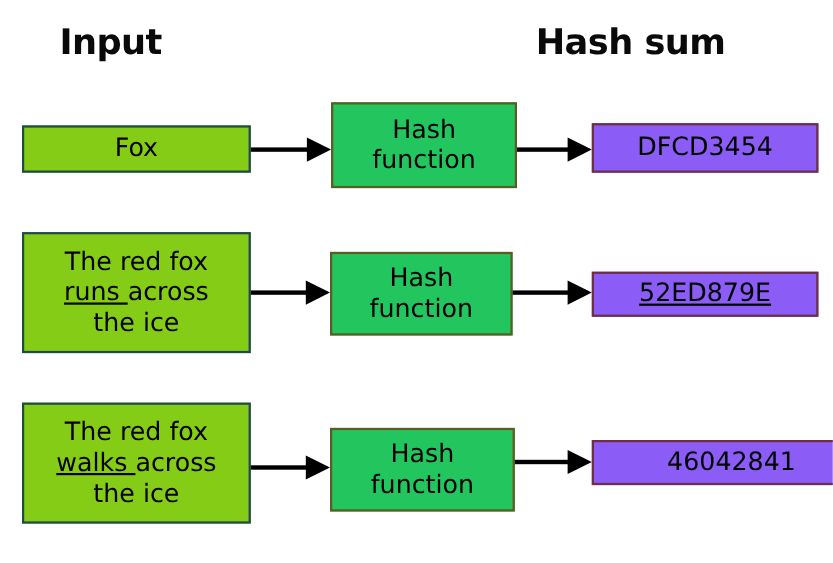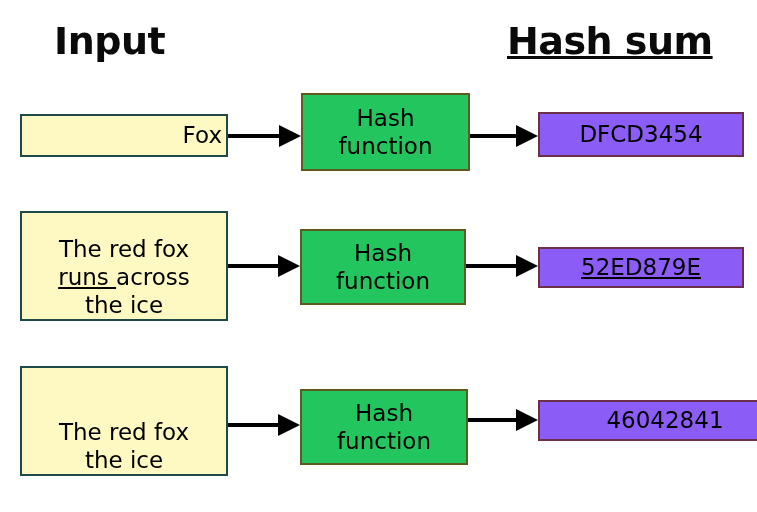--- a/index.html
+++ b/index.html
@@ -13,44 +13,44 @@
     position: relative;
     overflow: hidden;
     font-family: "DejaVu Sans", sans-serif;
     color: #000000;
   }
 
   
   .heading {
     position: absolute;
     font-weight: bold;
-    font-size: 38px;
+    font-size: 32px;
     line-height: 1;
     white-space: nowrap;
     color: #0a0a0a;
     letter-spacing: -0.5px;
   }
   #heading-input  { left: 54px;  top: 22px; }
-  #heading-hash   { left: 507px; top: 22px; text-decoration: underline; }
+  #heading-hash   { left: 487px; top: 22px; }
 
   
   .box {
     position: absolute;
     box-sizing: border-box;
     border: 2px solid #2b2b2b;
     display: flex;
     align-items: center;
     justify-content: center;
     text-align: center;
     font-size: 23px;
     line-height: 1.22;
     color: #000000;
     padding: 0 4px;
   }
-  .box.input-box  { background: #fef9c3; border-color: #1f4a4a; justify-content: flex-end; }
+  .box.input-box  { background: #84cc16; border-color: #1f4a4a; }
   .box.func-box   { background: #22c55e; border-color: #5c5c20; }
   .box.hash-box   { background: #8b5cf6; border-color: #6b2f4a; }
 
   .box-text { display: block; }
   .underlined { text-decoration: underline; text-underline-offset: 2px; margin-top: 30px; }
 
   
   .arrow {
     position: absolute;
     height: 0;
@@ -126,20 +126,21 @@
   <span class="shaft" style="width:52px;"></span>
   <span class="head" style="left:50px;"></span>
 </div>
 
 <div class="box hash-box" style="left:538px; top:247px; width:206px; height:41px;text-decoration:underline;">
   <span class="box-text">52ED879E</span>
 </div>
 
 <div class="box input-box" style="left:20px; top:366px; width:208px; height:110px; flex-direction:column;">
   <span class="box-text">The red fox</span>
+  <span class="box-text"><span class="underlined">walks </span><span>across</span></span>
   <span class="box-text">the ice</span>
 </div>
 
 <div class="arrow" style="left:228px; top:425px; width:72px;">
   <span class="shaft" style="width:52px;"></span>
   <span class="head" style="left:50px;"></span>
 </div>
 
 <div class="box func-box" style="left:300px; top:389px; width:168px; height:76px;">
   <span>

